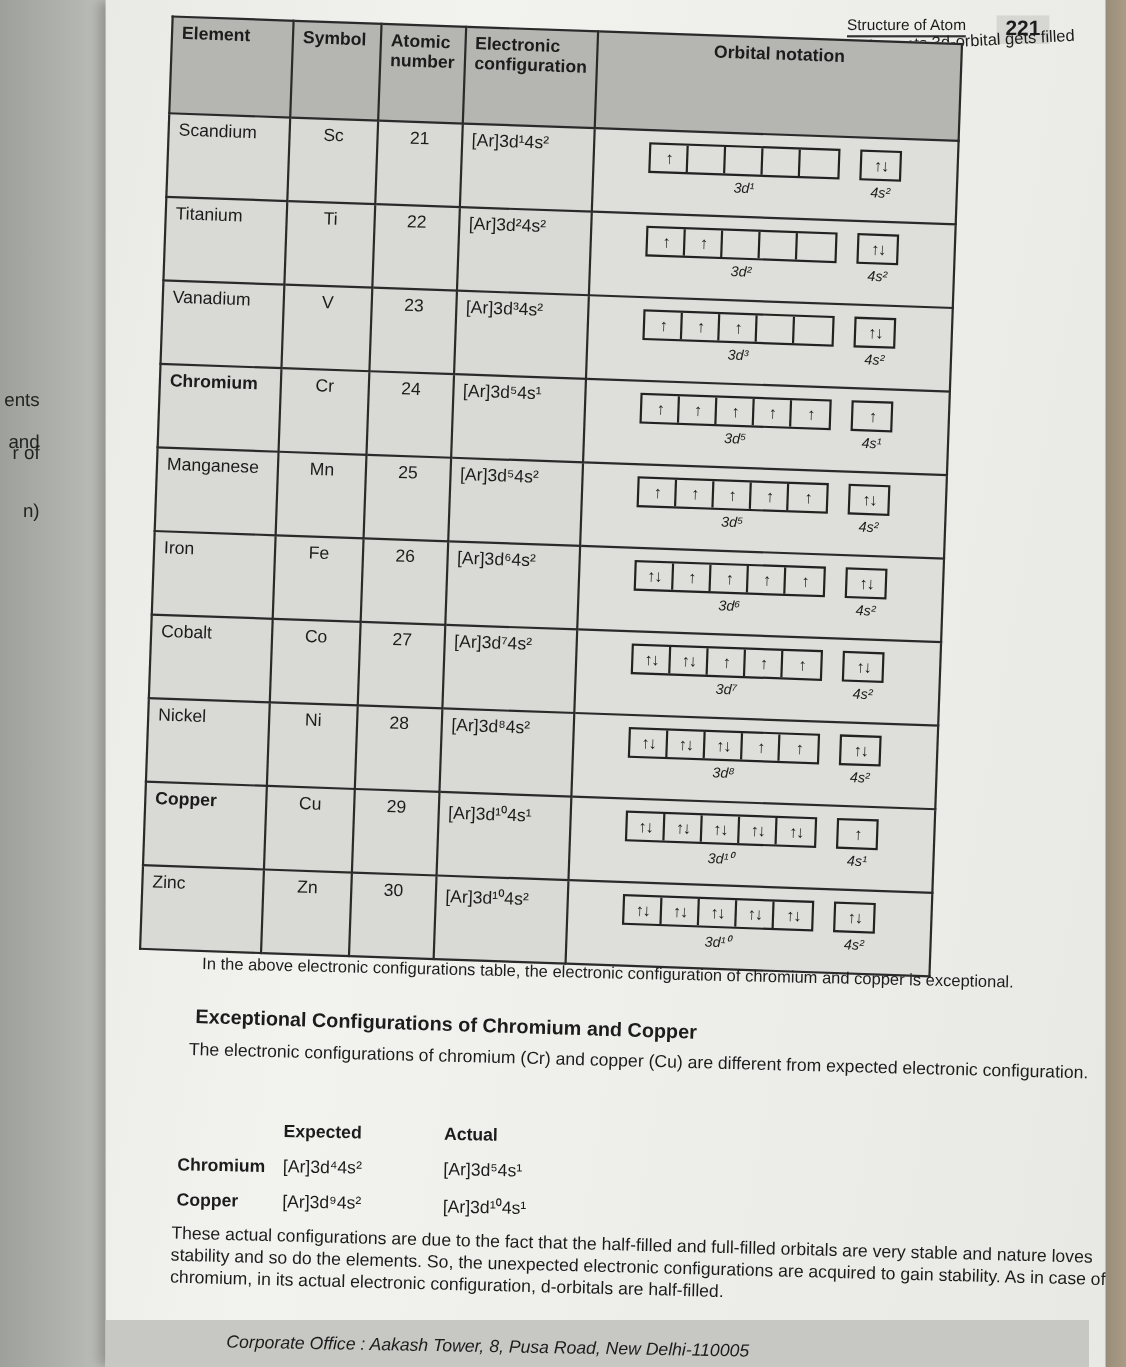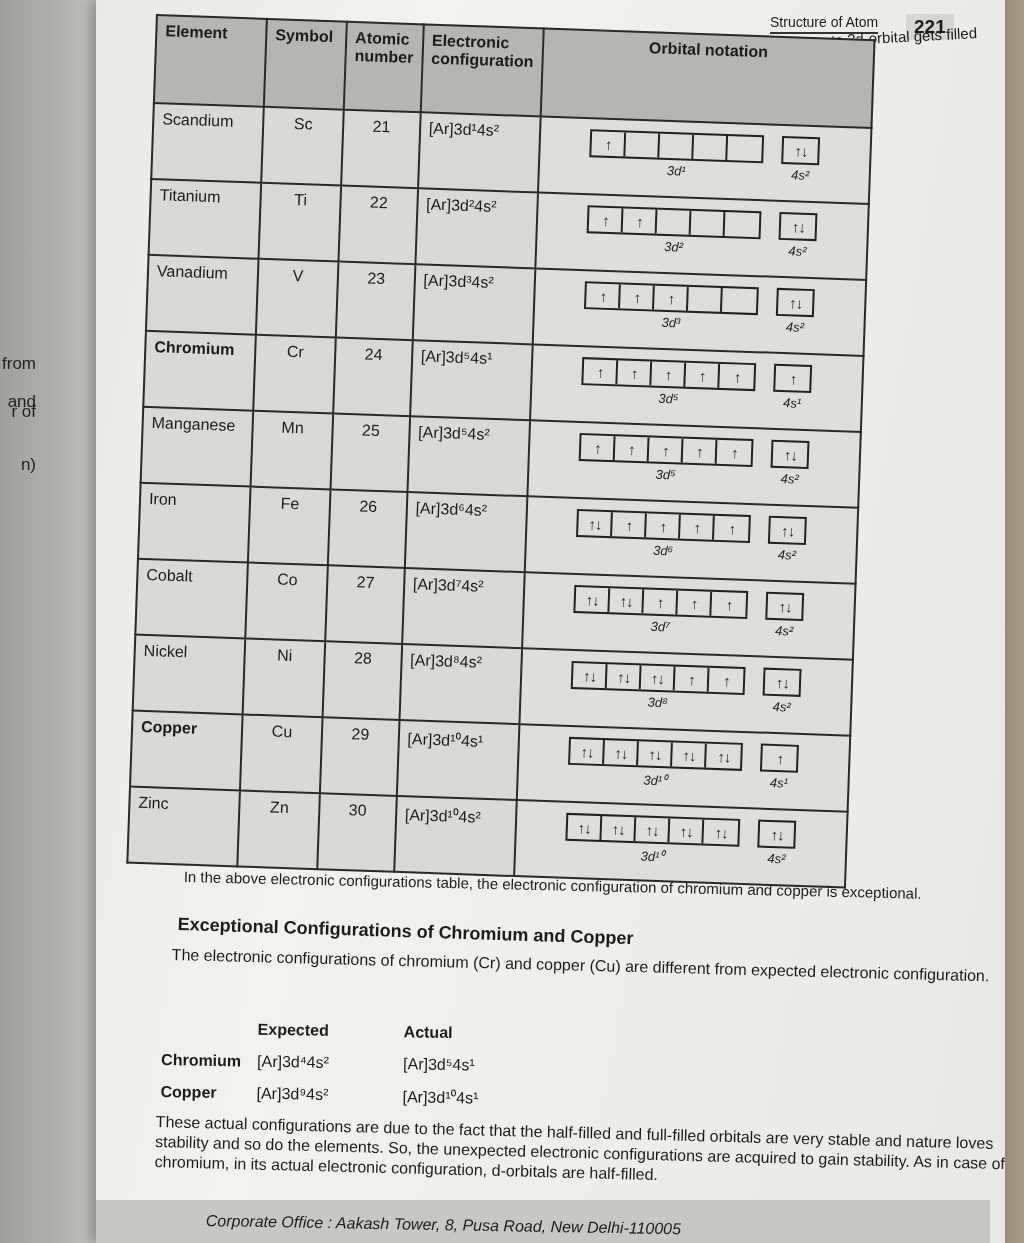--- a/index.html
+++ b/index.html
@@ -83,21 +83,21 @@
     background: #c7c7c3;
   }
   .footer-text {
     position: absolute; top: 1212px; left: 110px; font-size: 16px; font-style: italic; white-space: nowrap; transform: rotate(1deg); transform-origin: left top;
   }
 </style>
 </head>
 <body>
 
 <div class="prev-page">
-  <span class="frag" style="top:354px">from</span>
+  <span class="frag" style="top:354px">ents</span>
   <span class="frag" style="top:392px">and</span>
   <span class="frag" style="top:402px">r of</span>
   <span class="frag" style="top:455px">n)</span>
 </div>
 <div class="right-strip"></div>
 
 <div class="page">
   <div class="header-strip">Structure of Atom</div>
   <div class="page-num">221</div>
   <div class="intro-line">Scandium (Z = 21) to Zinc (Z = 30) : In these elements 3d-orbital gets filled</div>

